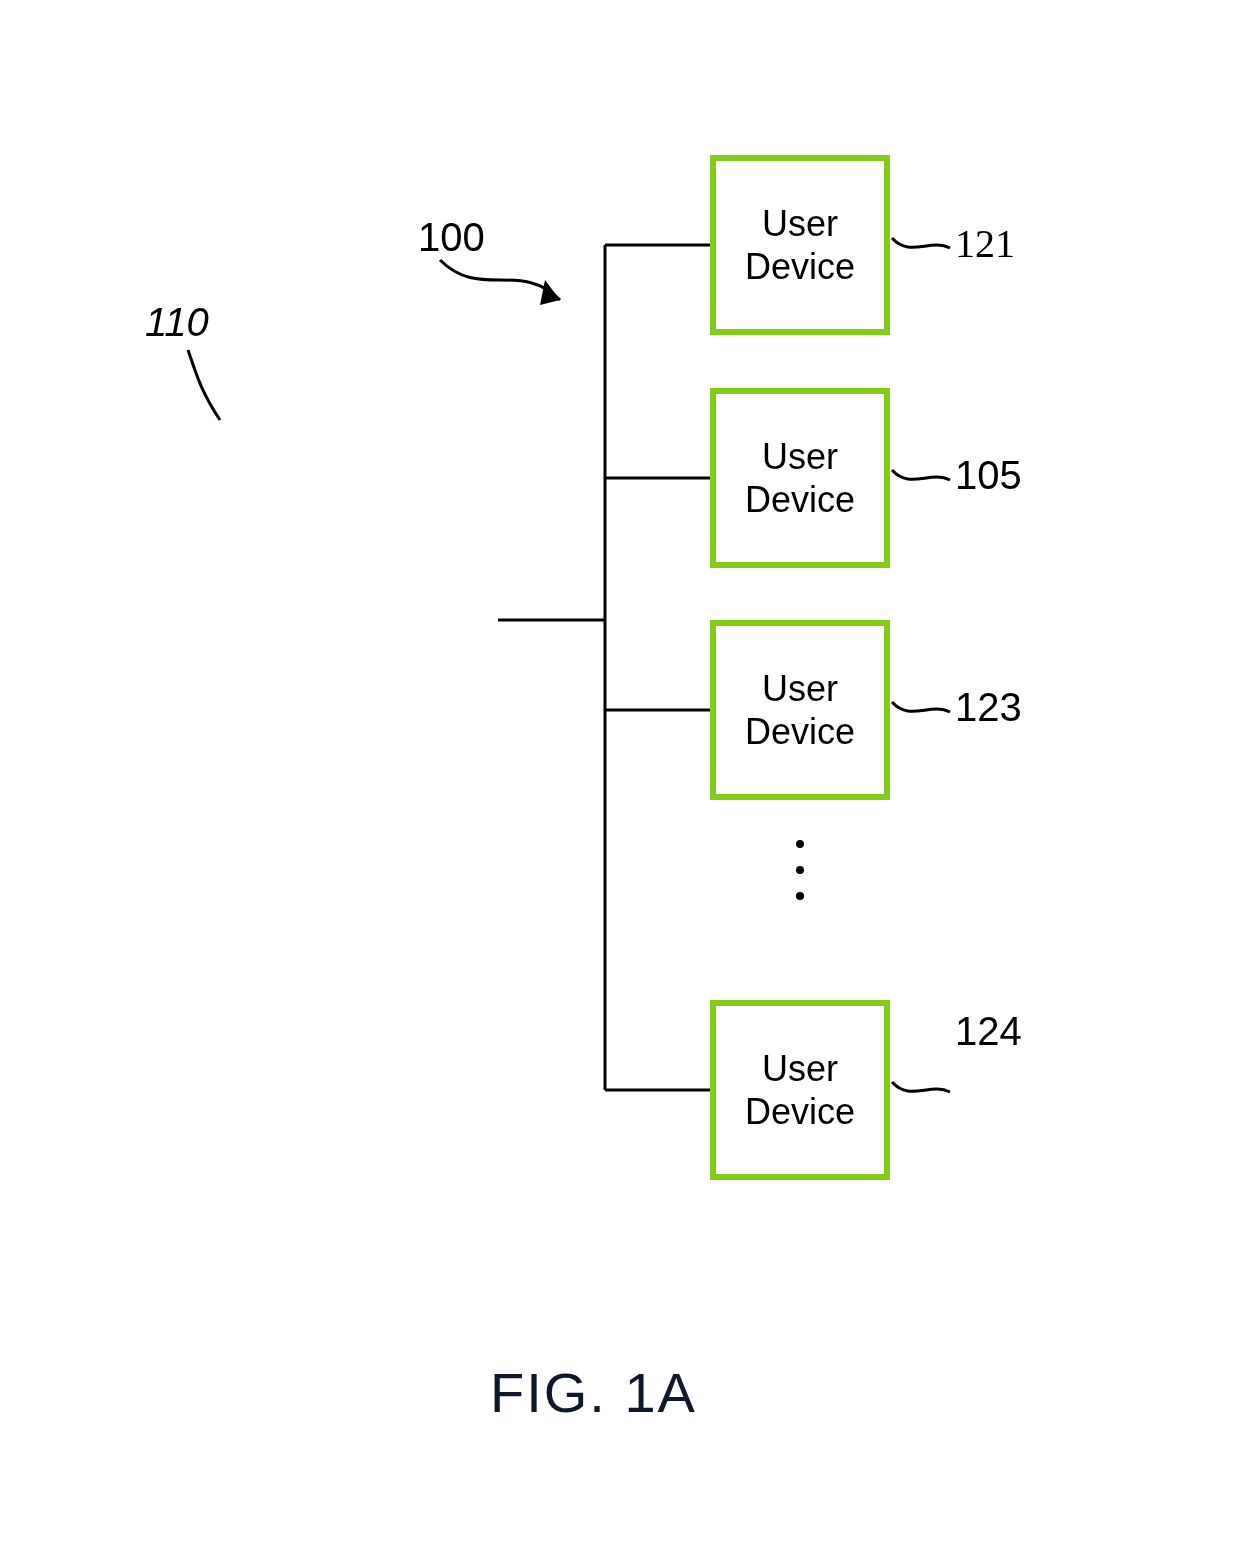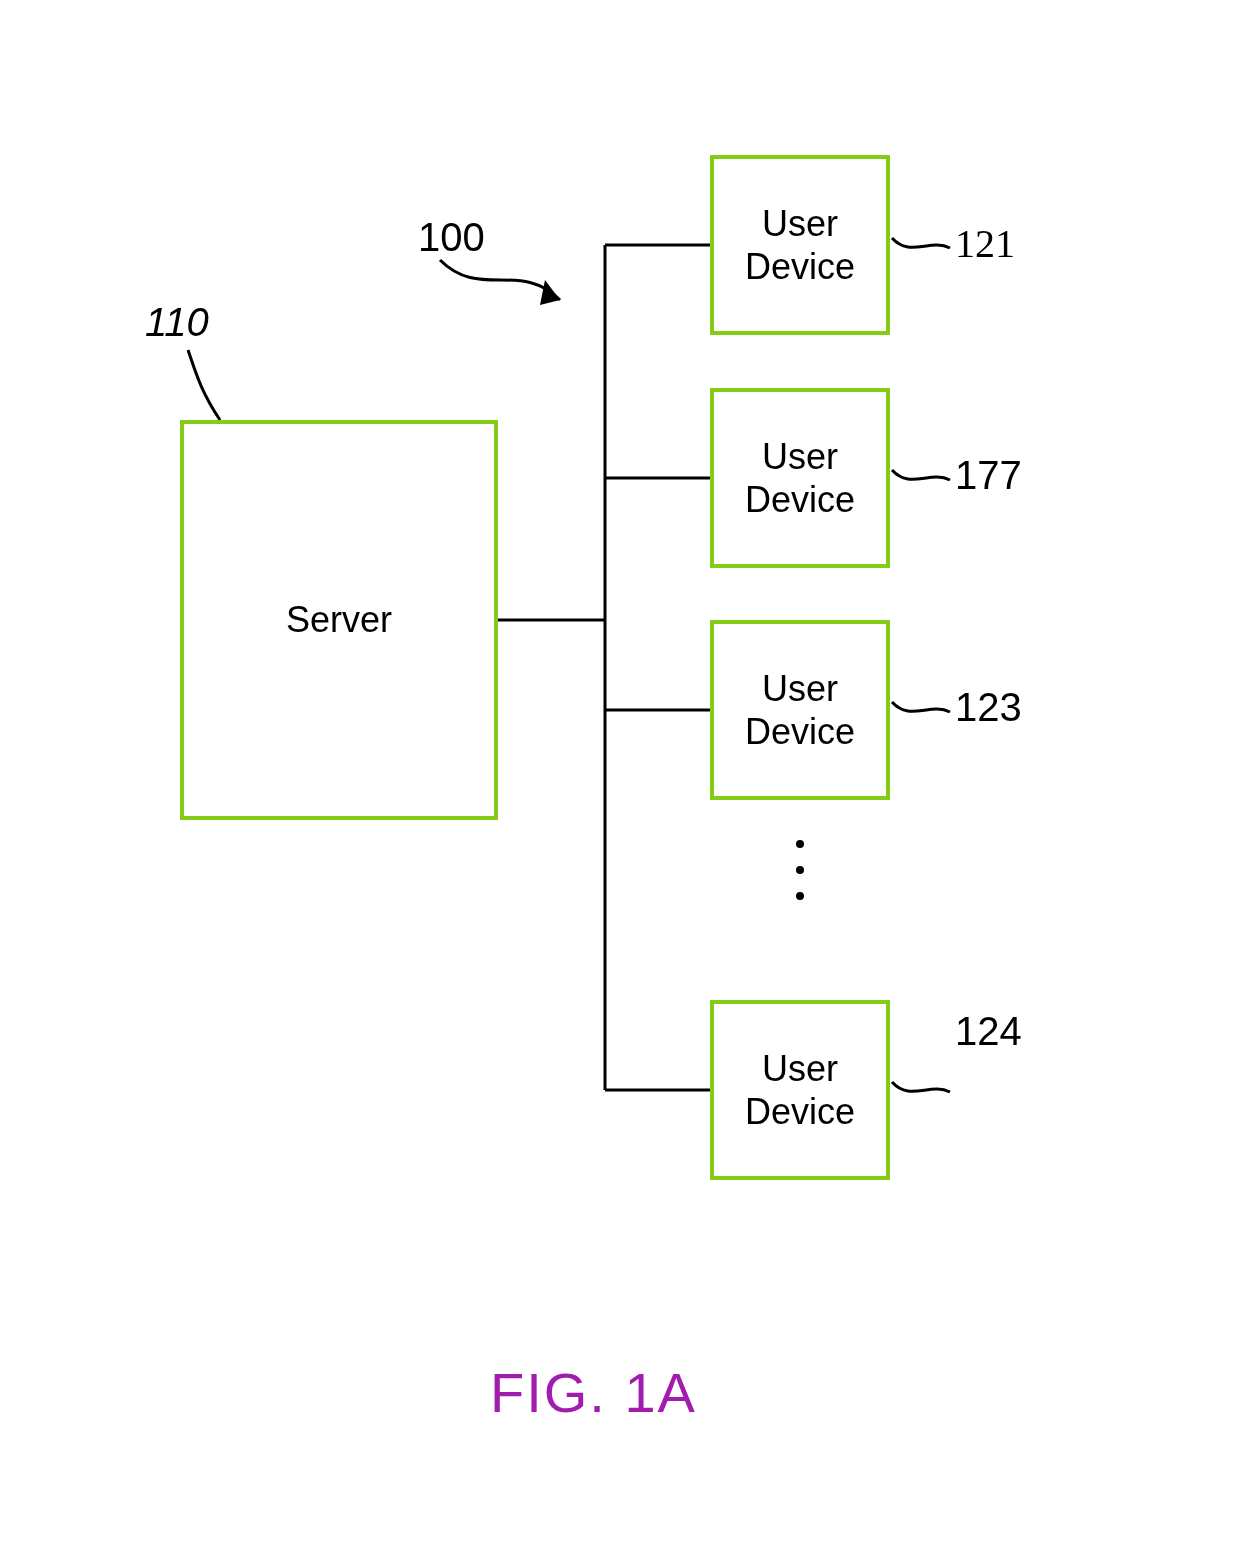--- a/index.html
+++ b/index.html
@@ -9,42 +9,42 @@
       font-family: Arial, Helvetica, sans-serif;
     }
     .canvas {
       position: relative;
       width: 1240px;
       height: 1543px;
       background: white;
     }
     .box {
       position: absolute;
-      border: 4px solid #84cc16;
+      border: 6px solid #84cc16;
       display: flex;
       align-items: center;
       justify-content: center;
       text-align: center;
       background: white;
       box-sizing: border-box;
     }
     .box span {
       font-size: 36px;
       line-height: 1.2;
     }
     .label {
       position: absolute;
       font-size: 40px;
       color: #000;
     }
     .figcaption {
       position: absolute;
       font-size: 56px;
       font-weight: 500;
-      color: #a21caf;
+      color: #0f172a;
       letter-spacing: 2px;
     }
     .ellipsis {
       position: absolute;
       display: flex;
       flex-direction: column;
       align-items: center;
       gap: 18px;
     }
     .ellipsis .dot {
@@ -83,23 +83,20 @@
 
     <path d="M 892 238 C 910 258, 930 238, 950 248" stroke="#000" stroke-width="3" fill="none"></path>
 
     <path d="M 892 470 C 910 490, 930 470, 950 480" stroke="#000" stroke-width="3" fill="none"></path>
 
     <path d="M 892 702 C 910 722, 930 702, 950 712" stroke="#000" stroke-width="3" fill="none"></path>
 
     <path d="M 892 1082 C 910 1102, 930 1082, 950 1092" stroke="#000" stroke-width="3" fill="none"></path>
   </svg>
 
-  <div class="box" style="left:180px; top:420px; width:318px; height:400px;">
-    <span>Server</span>
-  </div>
 
   <div class="box" style="left:710px; top:155px; width:180px; height:180px;">
     <span style="white-space:pre-line;">User
 Device</span>
   </div>
 
   <div class="box" style="left:710px; top:388px; width:180px; height:180px;">
     <span style="white-space:pre-line;">User
 Device</span>
   </div>
@@ -116,19 +113,19 @@
 
   <div class="ellipsis" style="left:796px; top:840px;">
     <div class="dot"></div>
     <div class="dot"></div>
     <div class="dot"></div>
   </div>
 
   <div class="label" style="left:145px; top:300px;font-style:italic;">110</div>
   <div class="label" style="left:370px; top:215px;margin-left:48px;">100</div>
   <div class="label" style="left:955px; top:220px;font-family:Liberation Serif, serif;">121</div>
-  <div class="label" style="left:955px; top:453px;">177</div>
+  <div class="label" style="left:955px; top:453px;">105</div>
   <div class="label" style="left:955px; top:685px;text-align:right;">123</div>
   <div class="label" style="left:955px; top:1009px;text-align:right;">124</div>
 
   <div class="figcaption" style="left:490px; top:1360px;">FIG. 1A</div>
 
 </div>
 
 </body></html>

